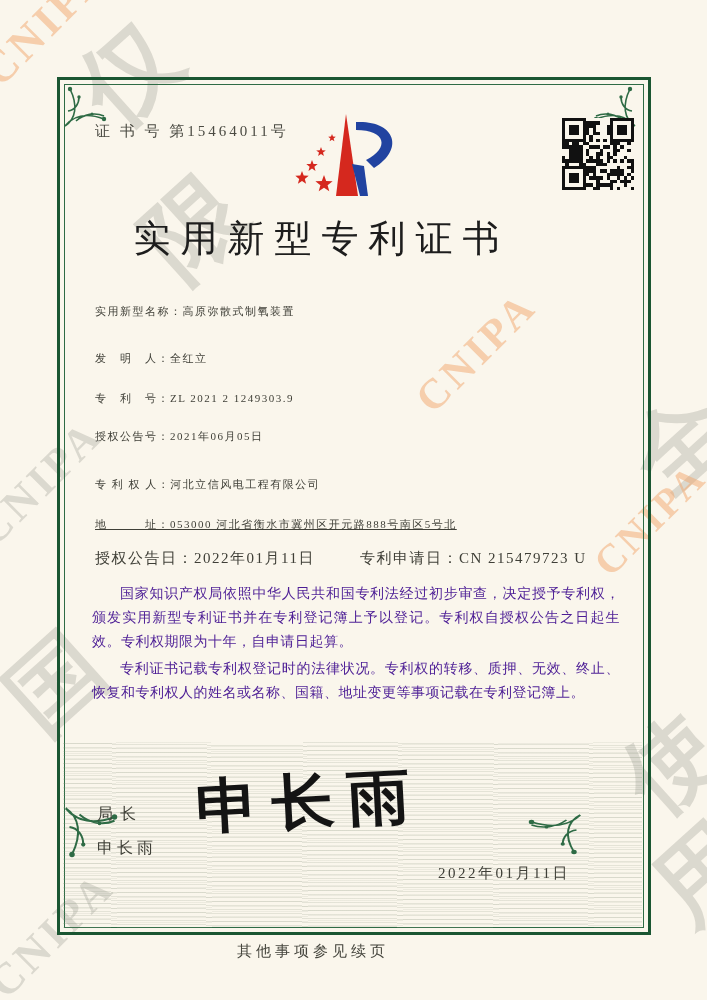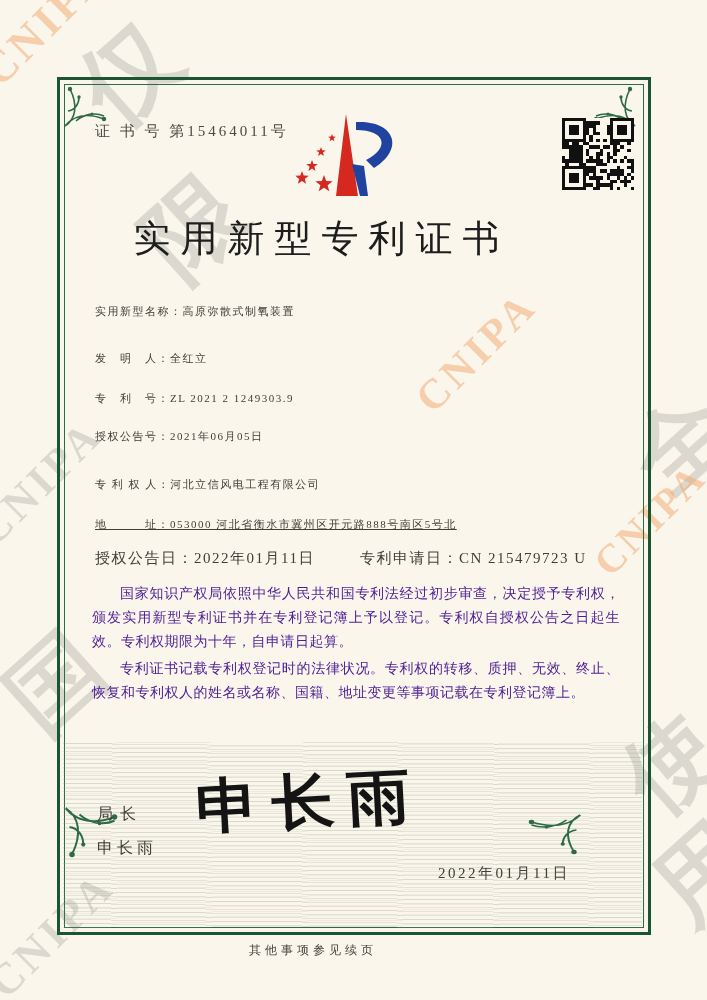--- a/index.html
+++ b/index.html
@@ -58,21 +58,21 @@
     text-indent:2em;letter-spacing:0.5px;color:#4c1d95;}
   .sig-title{position:absolute;left:97px;top:804px;z-index:3;font-size:16px;letter-spacing:7px;}
   .sig-name{position:absolute;left:97px;top:838px;z-index:3;font-size:16px;letter-spacing:4px;}
   .sig-script{position:absolute;left:196px;top:768px;width:280px;z-index:3;
     font-size:60px;font-weight:600;letter-spacing:12px;color:#141414;
     transform:rotate(-3deg) scaleX(1.05);transform-origin:left center;}
   .grant-date{position:absolute;left:438px;top:864px;z-index:3;font-size:15px;letter-spacing:2.5px;}
   .page-no{position:absolute;left:0;top:907px;width:707px;text-align:center;z-index:3;
     font-size:12.5px;letter-spacing:2px;color:#3f3f37;}
   .cont-note{position:absolute;left:0;top:942px;width:626px;text-align:center;z-index:3;
-    font-size:12px;letter-spacing:4px;color:#45453d;}
+    font-size:15px;letter-spacing:4px;color:#45453d;}
   .corner{position:absolute;z-index:3;pointer-events:none;}
   .corner svg{display:block;}
   .c-tl{left:62px;top:83px;}
   .c-tr{left:592px;top:83px;transform:scaleX(-1);}
   .c-bl{left:62px;top:862px;transform:scaleY(-1) scale(1.25);transform-origin:left top;}
   .c-br{left:584px;top:858px;transform:scale(-1.25,-1);transform-origin:left top;}
 </style>
 </head>
 <body>
 

